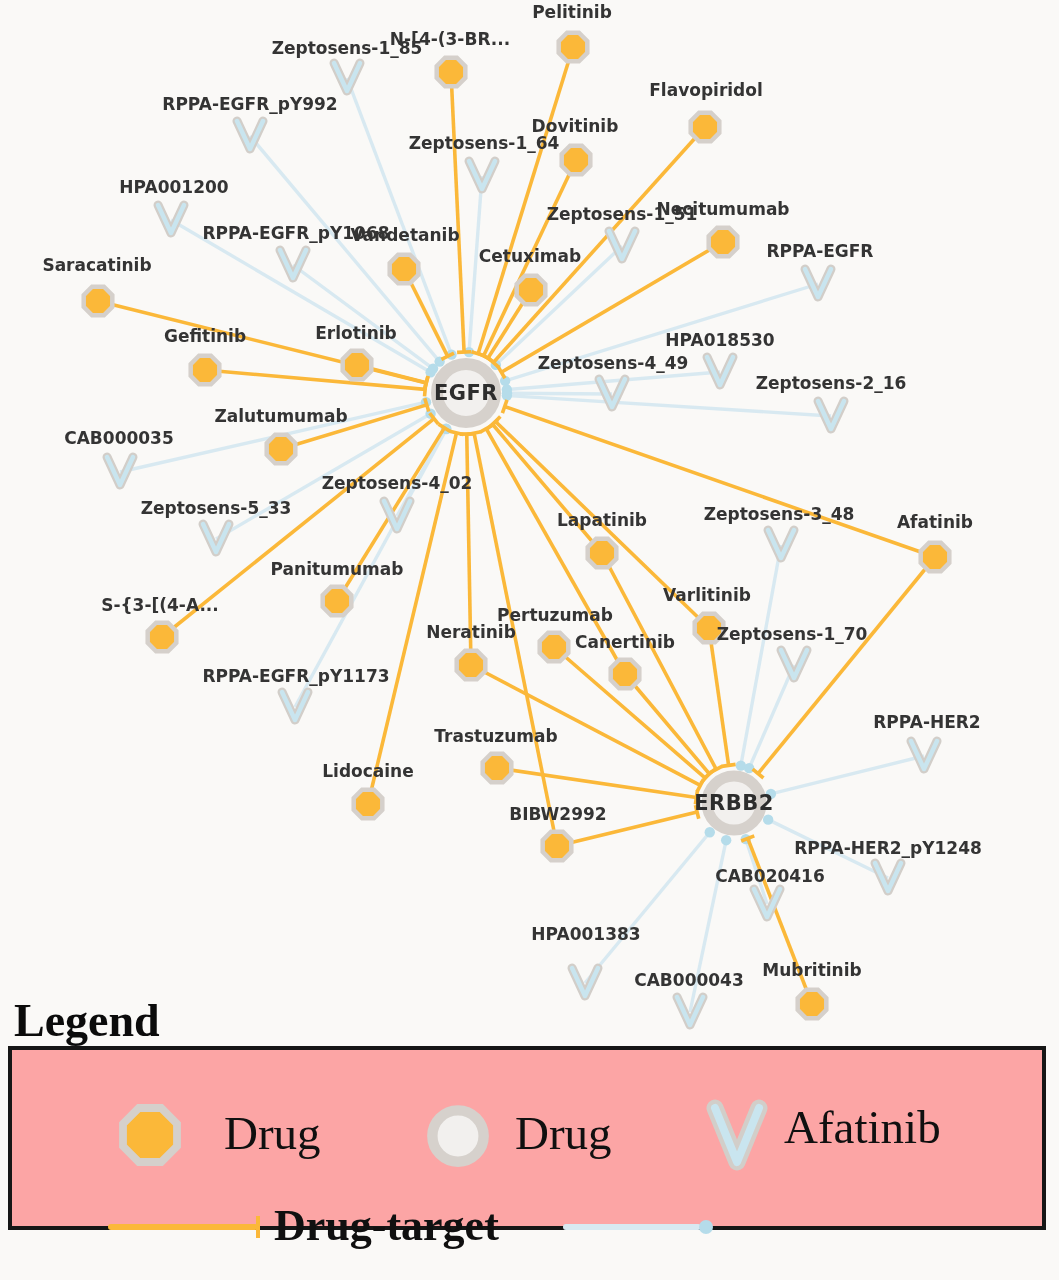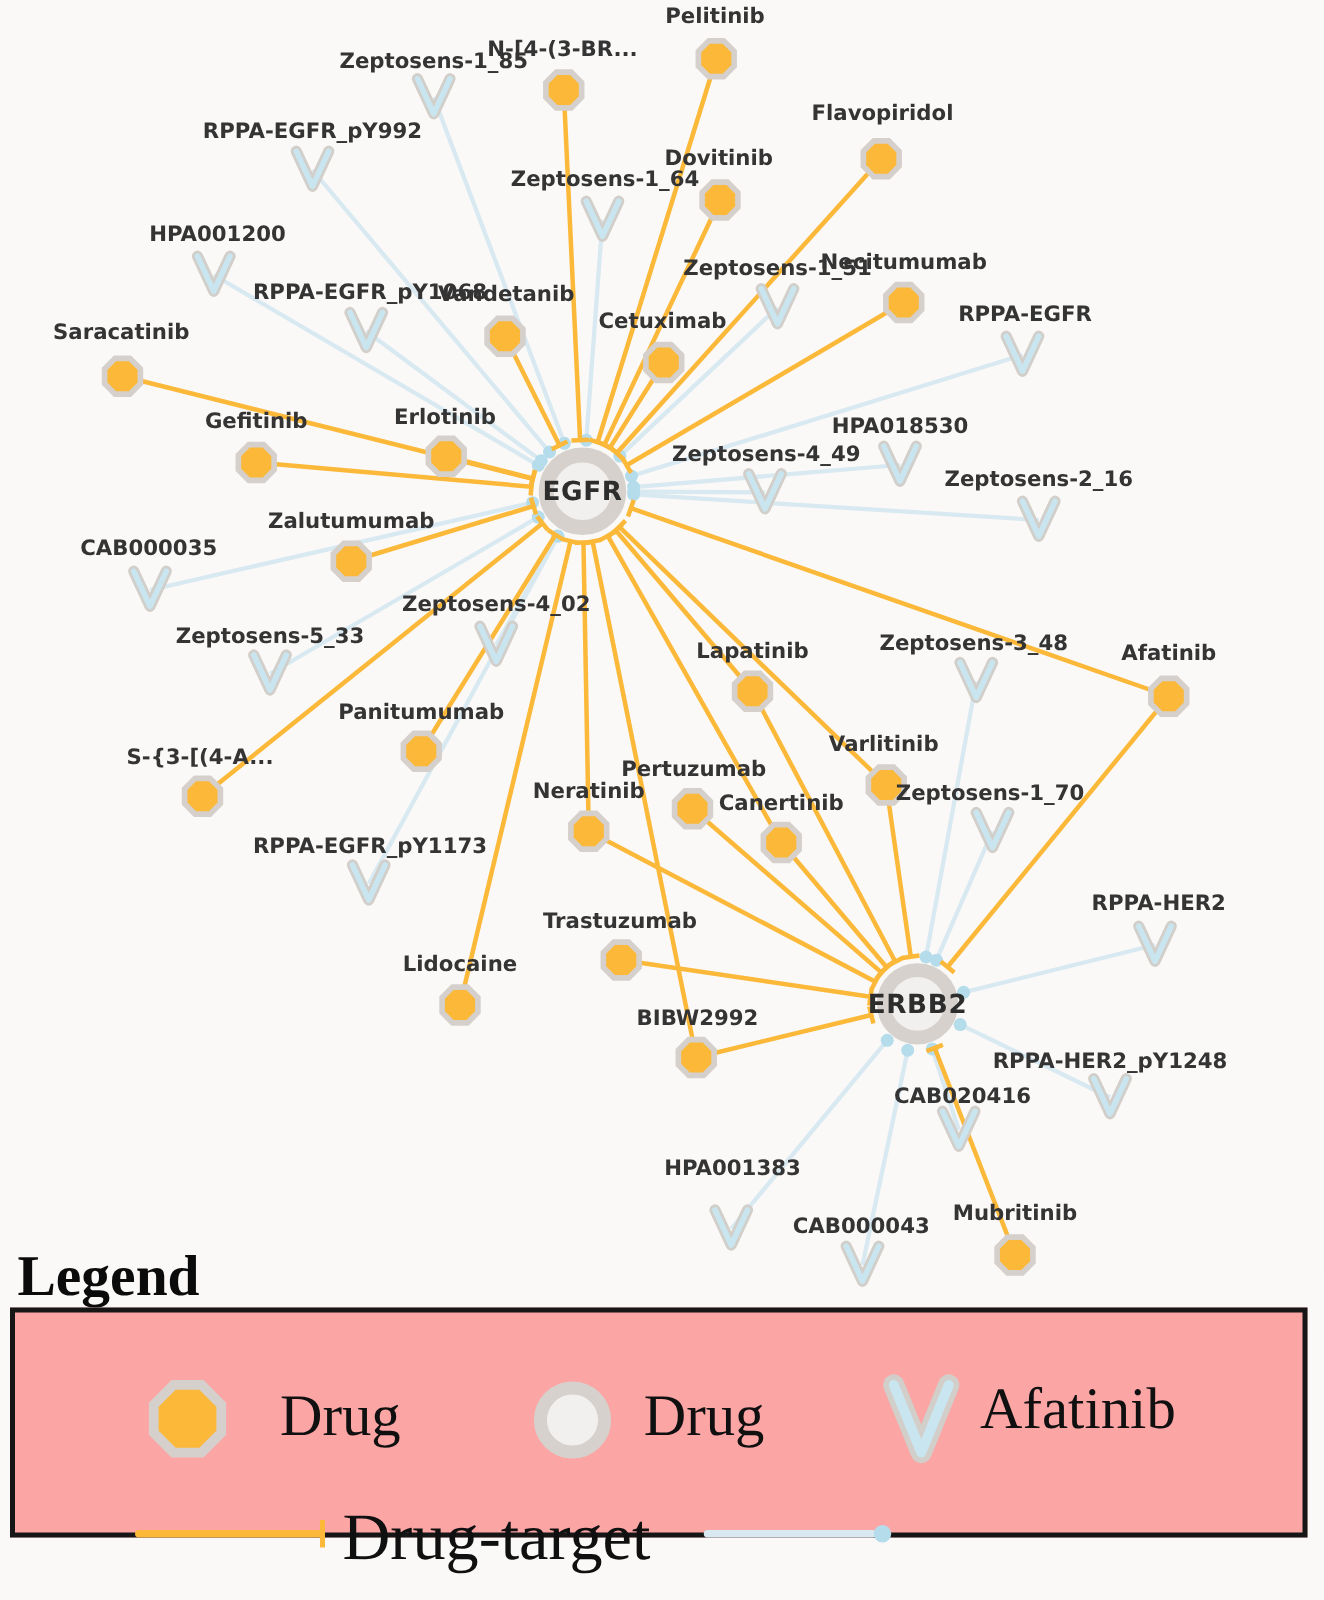--- a/index.html
+++ b/index.html
@@ -7,21 +7,21 @@
          font-family:"DejaVu Sans",sans-serif;}
   #graph{position:absolute;left:0;top:0;}
   .nlabel{font-family:"DejaVu Sans",sans-serif;font-weight:700;font-size:17px;fill:#343434;text-anchor:middle;}
   .glabel{font-family:"DejaVu Sans",sans-serif;font-weight:700;font-size:21px;fill:#2d2d2d;text-anchor:middle;letter-spacing:.5px;}
   .legend-title{position:absolute;left:14px;top:994px;font-family:"Liberation Serif",serif;
                 font-weight:700;font-size:46px;color:#0b0b0b;}
   .legend-box{position:absolute;left:8px;top:1046px;width:1038px;height:184px;
               border:4px solid #161616;box-sizing:border-box;background:#fca5a5;}
   .lg-abs{position:absolute;}
   .lg-label{font-family:"Liberation Serif",serif;font-size:47px;color:#101010;white-space:nowrap;}
-  .lg-label2{font-family:"Liberation Serif",serif;font-size:53px;color:#101010;white-space:nowrap;}
+  .lg-label2{font-family:"Liberation Serif",serif;font-size:44px;color:#101010;white-space:nowrap;font-weight:bold;}
 </style>
 </head>
 <body>
 
 <div class="stage">
   <svg id="graph" width="1059" height="1280" viewBox="0 0 1059 1280">
       <g>
         <line x1="347" y1="78" x2="451.51057668253833" y2="354.6456441596603" stroke="#d8e9f1" stroke-width="3.4"></line>
         <circle cx="451.51057668253833" cy="354.6456441596603" r="5.2" fill="#b5dcea"></circle>
         <line x1="250" y1="136" x2="439.6205330080214" y2="361.61331936602545" stroke="#d8e9f1" stroke-width="3.4"></line>

